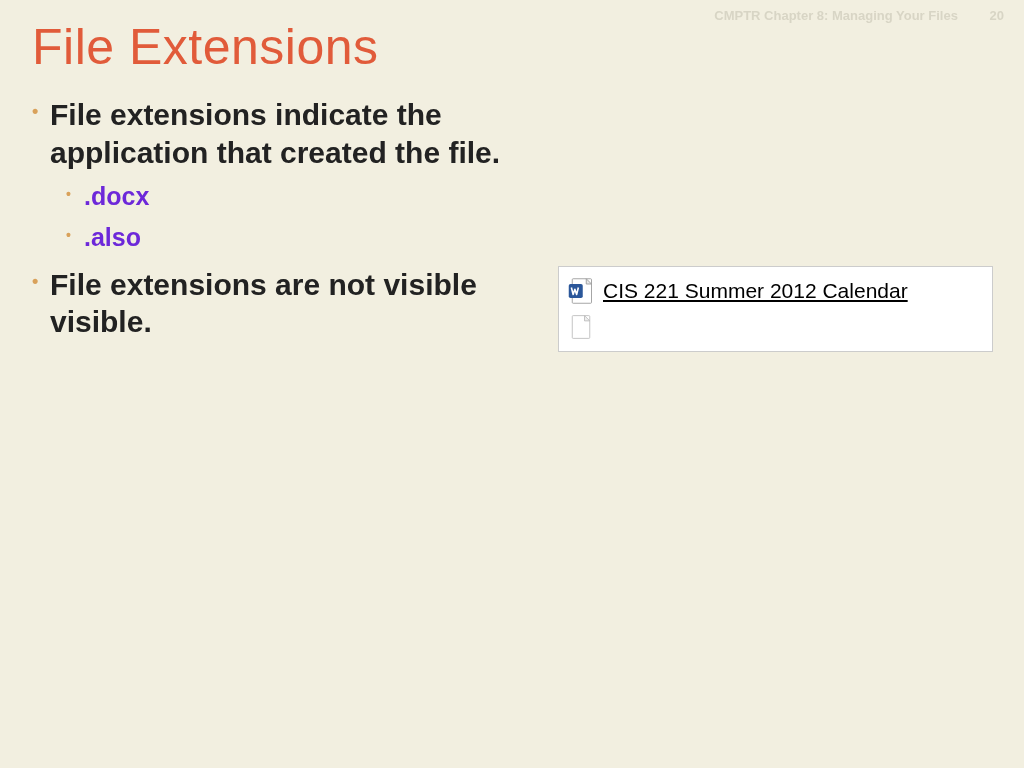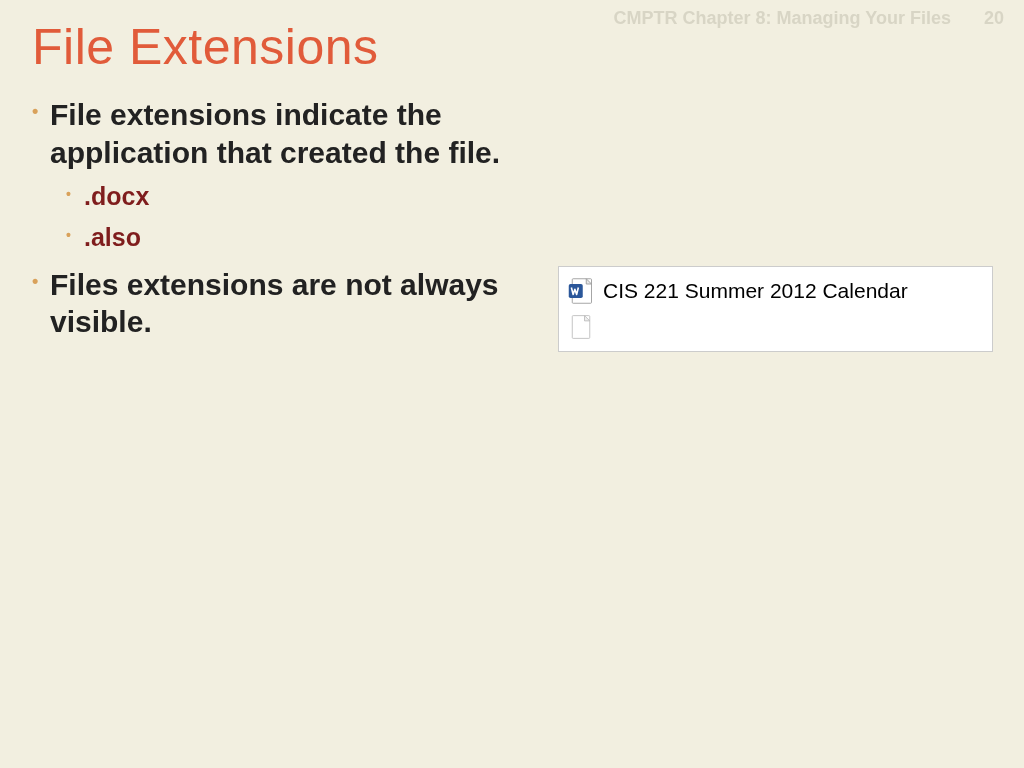--- a/index.html
+++ b/index.html
@@ -8,21 +8,21 @@
     height: 768px;
     background: #f2efe0;
     font-family: "Segoe UI", Arial, sans-serif;
     overflow: hidden;
     position: relative;
   }
   .header {
     position: absolute;
     top: 8px;
     right: 20px;
-    font-size: 18px;
+    font-size: 13px;
     color: #d8d5c5;
     font-weight: 600;
   }
   .header .pagenum {
     margin-left: 28px;
     font-weight: 700;
   }
   .title {
     color: #e15b3a;
     font-size: 50px;
@@ -46,39 +46,40 @@
   ul.outer > li::before {
     content: "•";
     position: absolute;
     left: 4px;
     top: 0.35em;
     color: #d9a15a;
     font-size: 18px;
     line-height: 1;
   }
   ul.inner { list-style: none; margin-top: 10px; }
-  ul.inner > li { position: relative; padding-left: 34px; font-size: 25px; margin-bottom: 10px; color:#7f1d1d; }
+  ul.inner > li { position: relative; padding-left: 34px; font-size: 25px; margin-bottom: 10px; color:#6d28d9; }
   ul.inner > li::before {
     content: "•";
     position: absolute;
     left: 16px;
     top: 0.4em;
     color: #d9a15a;
     font-size: 14px;
     line-height: 1;
   }
   .imgcol {
     margin-left: 20px;
     margin-top: 170px;
   }
   .filelist {
     background: #fff;
     border: 1px solid #ccc;
     width: 435px;
     padding: 6px 8px 6px 8px;
+    text-decoration: underline;
   }
   .file-row {
     display: flex;
     align-items: center;
     height: 36px;
     font-size: 21px;
     color: #000;
     font-family: "Segoe UI", Tahoma, sans-serif;
   }
   .ficon {
@@ -101,21 +102,21 @@
 <div class="content">
   <div class="textcol">
     <ul class="outer">
       <li>
         <span>File extensions indicate the application that created the file.</span>
         <ul class="inner">
           <li>.docx</li>
           <li>.also</li>
         </ul>
       </li>
-      <li>Files extensions are not always visible.</li>
+      <li>File extensions are not visible visible.</li>
     </ul>
   </div>
 
   <div class="imgcol">
     <div class="filelist">
 
       <div class="file-row">
         <svg class="ficon" viewBox="0 0 32 32">
           <rect x="6" y="2" width="22" height="28" rx="1" fill="#fff" stroke="#999"></rect>
           <path d="M22 2 L28 8 L22 8 Z" fill="#e8e8e8" stroke="#999"></path>

